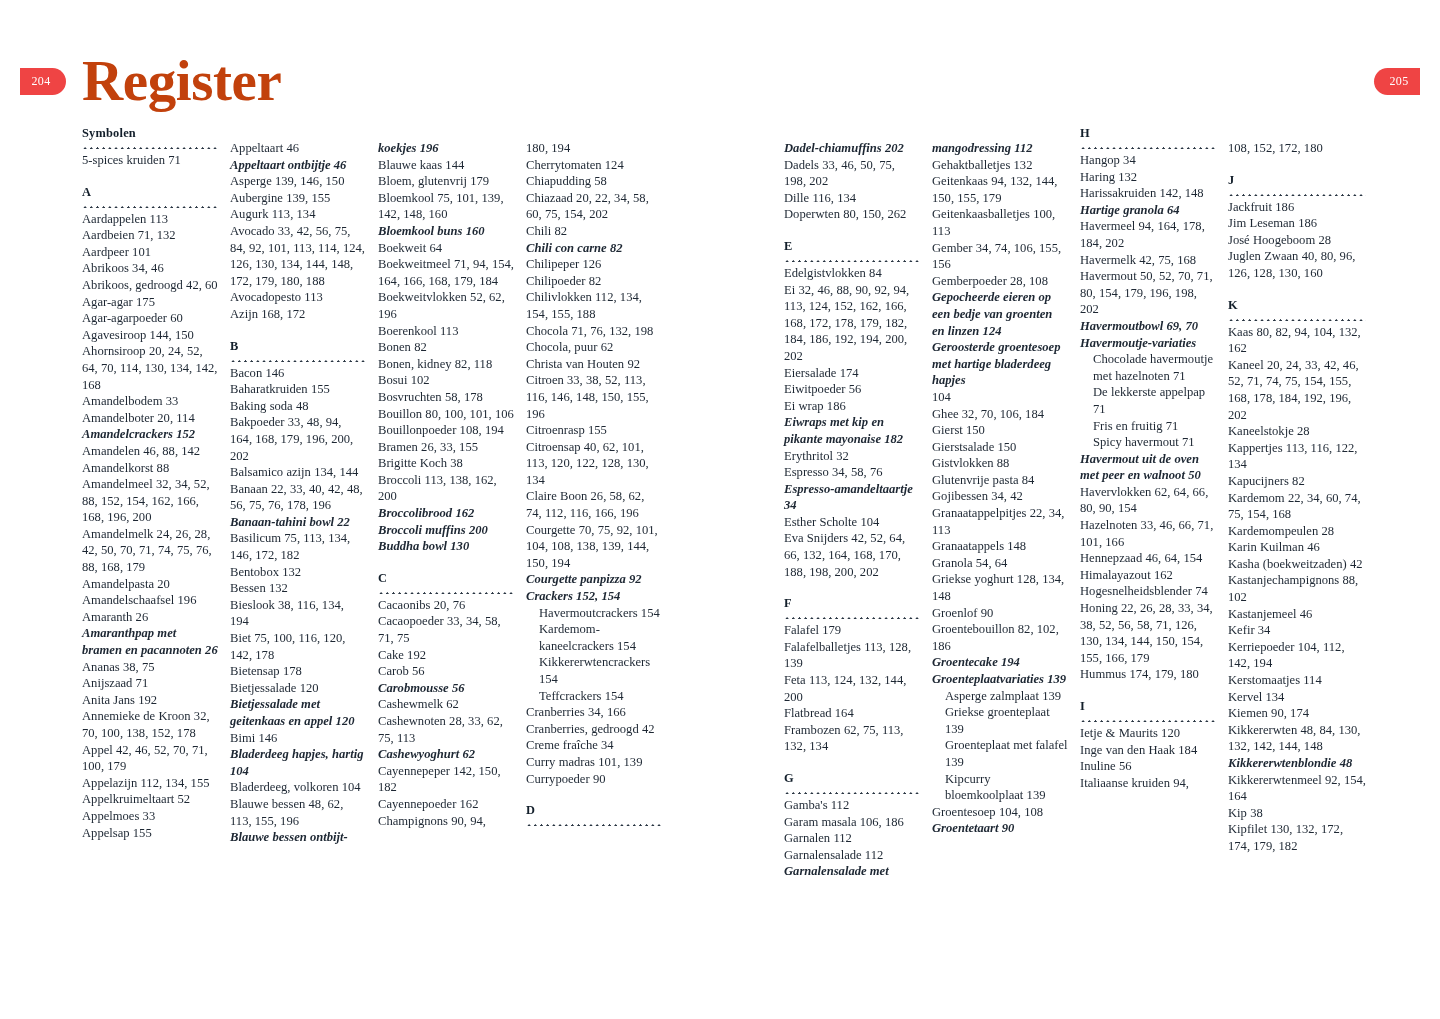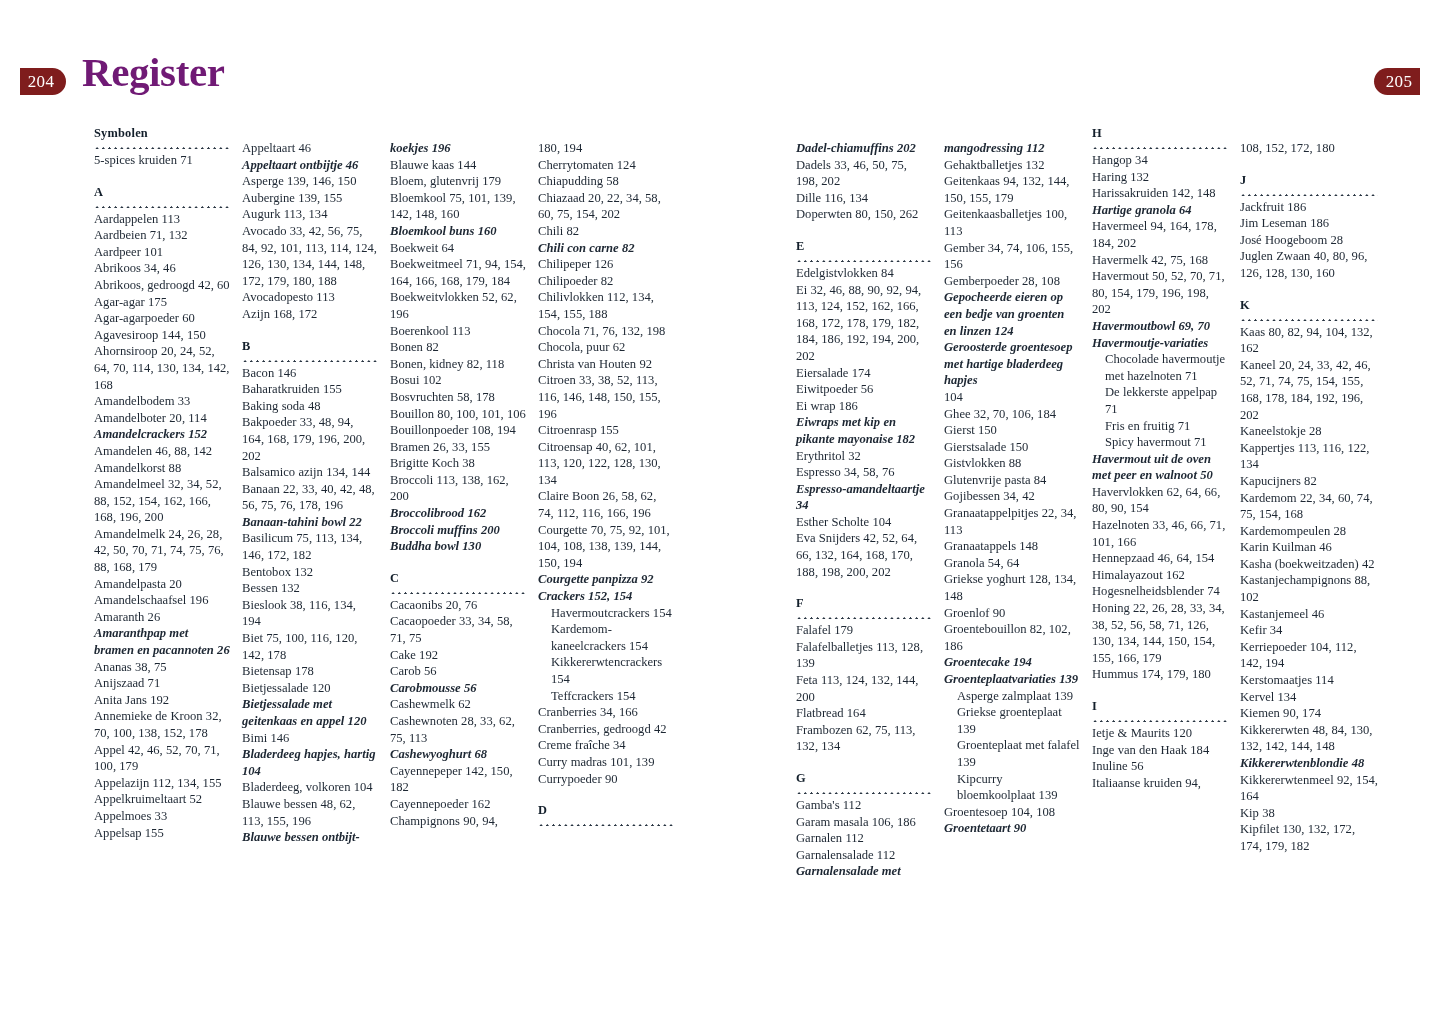--- a/index.html
+++ b/index.html
@@ -18,24 +18,24 @@
     position: absolute;
     inset: 0;
     display: block;
   }
 
   
   .page-tab {
     position: absolute;
     top: 68px;
     height: 27px;
-    background: #7f1d1d;
+    background: #ef4444;
     color: #ffffff;
     font-family: "Liberation Serif", "DejaVu Serif", serif;
-    font-size: 17px;
+    font-size: 12px;
     letter-spacing: .3px;
     display: flex;
     align-items: center;
     justify-content: center;
   }
   .page-tab-left {
     left: 20px;
     width: 46px;
     border-top-right-radius: 14px;
     border-bottom-right-radius: 14px;
@@ -48,31 +48,31 @@
     border-bottom-left-radius: 14px;
     padding-left: 4px;
     text-align: center;
   }
 
   
   .register-title {
     position: absolute;
     left: 82px;
     top: 52px;
-    font-size: 41px;
+    font-size: 57px;
     font-weight: 700;
     letter-spacing: -0.4px;
     line-height: 1;
-    color: #701a75;
+    color: #c2410c;
   }
 
   
   .columns {
     position: absolute;
-    left: 12px;
+    left: 0;
     right: 0;
     top: 126px;
     display: flex;
   }
   .col {
     width: 148px;
     padding-right: 12px;
   }
   
   .col-0 { margin-left: 82px; }
@@ -221,21 +221,21 @@
         <p class="entry bold">Buddha bowl 130</p>
         <div class="section-head">C</div>
         <div class="section-rule"></div>
         <p class="entry">Cacaonibs 20, 76</p>
         <p class="entry">Cacaopoeder 33, 34, 58, 71, 75</p>
         <p class="entry">Cake 192</p>
         <p class="entry">Carob 56</p>
         <p class="entry bold">Carobmousse 56</p>
         <p class="entry">Cashewmelk 62</p>
         <p class="entry">Cashewnoten 28, 33, 62, 75, 113</p>
-        <p class="entry bold">Cashewyoghurt 68</p>
+        <p class="entry bold">Cashewyoghurt 62</p>
         <p class="entry">Cayennepeper 142, 150, 182</p>
         <p class="entry">Cayennepoeder 162</p>
         <p class="entry">Champignons 90, 94,</p>
       </div>
       <div class="col col-3">
         <p class="entry">180, 194</p>
         <p class="entry">Cherrytomaten 124</p>
         <p class="entry">Chiapudding 58</p>
         <p class="entry">Chiazaad 20, 22, 34, 58, 60, 75, 154, 202</p>
         <p class="entry">Chili 82</p>

